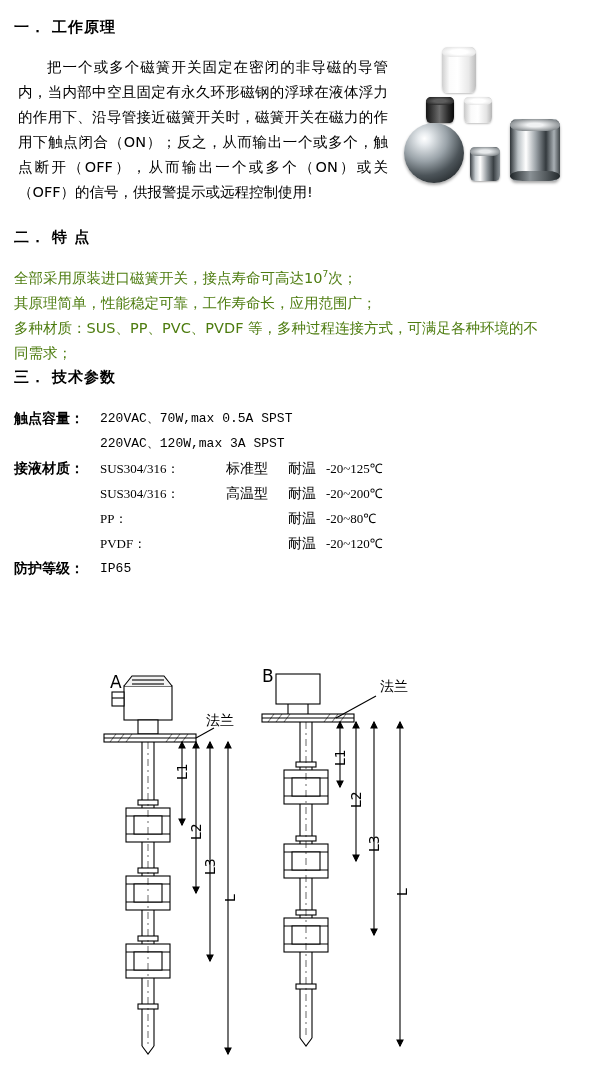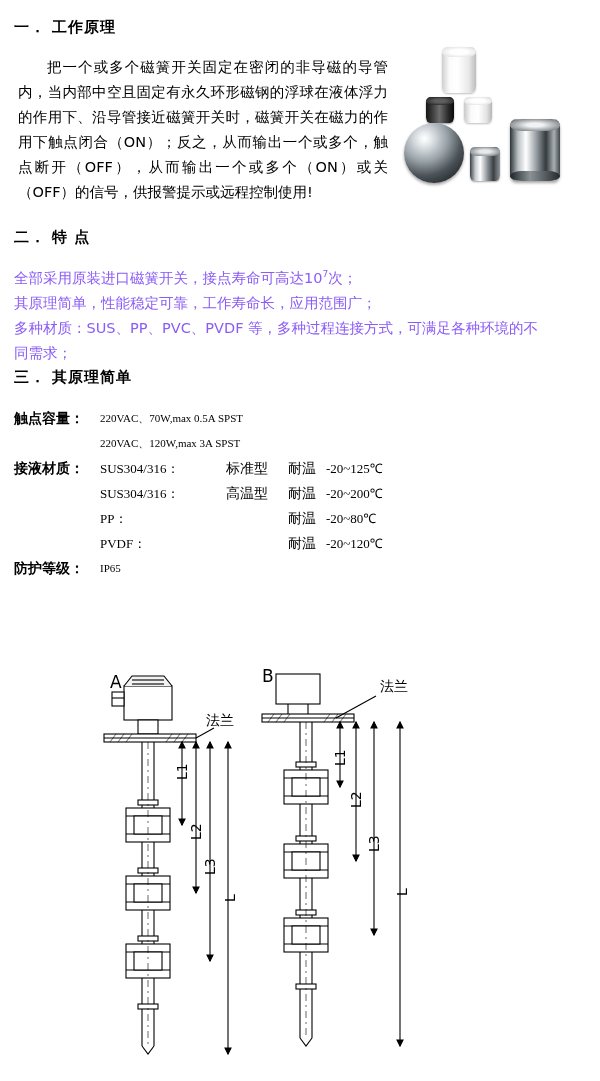--- a/index.html
+++ b/index.html
@@ -128,21 +128,21 @@
   }
 
   
   #feat {
     position: absolute;
     left: 14px;
     top: 262px;
     width: 572px;
     font-size: 14.5px;
     line-height: 25px;
-    color: #8b5cf6;
+    color: #4d7c0f;
   }
   #feat div { white-space: normal; }
   sup { font-size: 9px; vertical-align: super; }
 
   
   #spec {
     position: absolute;
     left: 14px;
     top: 406px;
     width: 560px;
@@ -150,22 +150,22 @@
     line-height: 25px;
   }
   .spec-row { display: flex; align-items: flex-start; }
   .spec-label {
     font-weight: bold;
     width: 86px;
     flex: 0 0 86px;
     white-space: nowrap;
   }
   .spec-val {
-    font-family: Liberation Serif, serif;
-    font-size: 11px;
+    font-family: Liberation Mono, monospace;
+    font-size: 13px;
     white-space: pre;
   }
   .b { font-weight: normal; }
   .mono { font-family: Liberation Serif, serif; font-size:13px; }
 
   
   #drawing {
     position: absolute;
     left: 0;
     top: 640px;
@@ -204,21 +204,21 @@
   </div>
 
   <div id="feat">
     <div><span>全部采用原装进口磁簧开关，接点寿命可高达10</span><sup>7</sup><span>次；</span></div>
     <div>其原理简单，性能稳定可靠，工作寿命长，应用范围广；</div>
     <div>多种材质：SUS、PP、PVC、PVDF 等，多种过程连接方式，可满足各种环境的不</div>
     <div>同需求；</div>
   </div>
 
   <div class="sec-head" style="left:14px; top:368px;">
-    <span class="num">三．</span><span>其原理简单</span>
+    <span class="num">三．</span><span>技术参数</span>
   </div>
 
   <div id="spec">
 
     <div class="spec-row">
       <div class="spec-label">触点容量：</div>
       <div class="spec-val">220VAC、70W,max 0.5A SPST</div>
     </div>
     <div class="spec-row">
       <div class="spec-label"></div>

